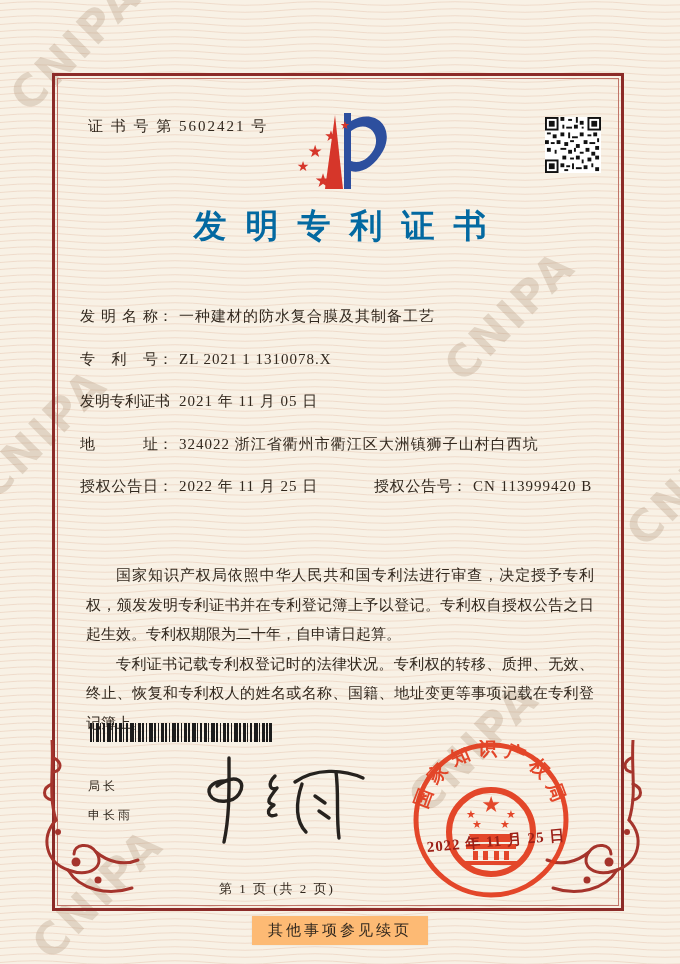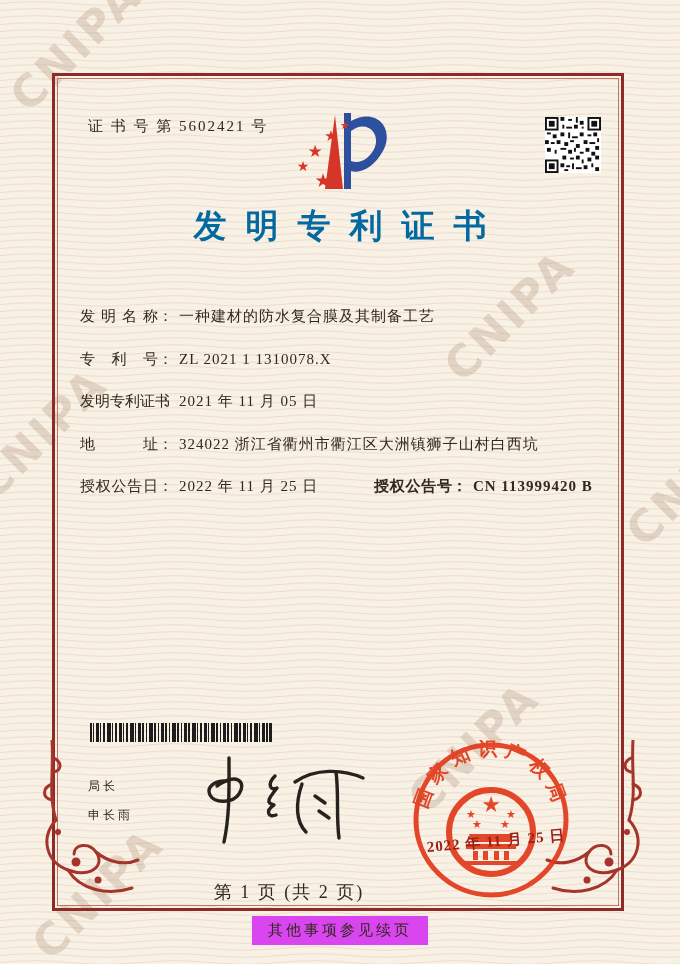--- a/index.html
+++ b/index.html
@@ -15,35 +15,35 @@
   .cert-no{position:absolute;left:88px;top:117px;font-size:15px;letter-spacing:2px;}
   .logo{position:absolute;left:293px;top:103px;}
   .qr{position:absolute;left:545px;top:117px;}
   .title{position:absolute;left:0;top:204px;width:680px;text-align:center;font-size:33px;
     font-weight:bold;letter-spacing:19px;padding-left:19px;box-sizing:border-box;color:#0369a1;}
   .fields{position:absolute;left:80px;top:286px;width:520px;font-size:15px;margin-top:20px;}
   .frow{height:42.5px;line-height:20px;white-space:nowrap;}
   .flabel{display:inline-block;width:78px;text-align:justify;text-align-last:justify;vertical-align:top;}
   .fcolon{display:inline-block;margin-right:6px;vertical-align:top;}
   .fvalue{letter-spacing:1px;vertical-align:top;}
-  .grant-group{display:inline-block;margin-left:52px;font-weight:bold;}
+  .grant-group{display:inline-block;margin-left:52px;}
   .paras{position:absolute;left:86px;top:561px;width:508px;font-size:15px;line-height:29.5px;text-align:justify;}
   .paras p{margin:0;text-indent:2em;}
   .barcode{position:absolute;left:90px;top:723px;}
   .director{position:absolute;left:88px;top:778px;font-size:12px;}
   .director div{margin-bottom:12px;letter-spacing:3px;}
   .signature{position:absolute;left:195px;top:750px;}
   .seal{position:absolute;left:411px;top:740px;width:160px;height:160px;z-index:4;}
   .seal-date{position:absolute;left:408px;top:832px;width:176px;text-align:center;z-index:5;
     font-size:15px;font-weight:bold;color:#9c2017;letter-spacing:1px;transform:rotate(-5deg);}
   .ornament{position:absolute;z-index:4;}
   .orn-left{left:28px;top:740px;}
   .orn-right{left:522px;top:740px;transform:scaleX(-1);}
-  .page-info{position:absolute;left:0;top:880px;width:554px;text-align:center;font-size:18px;letter-spacing:2px;z-index:3;padding-left:12px;}
-  .cont-box{position:absolute;left:50%;top:916px;transform:translateX(-50%);background:#d946ef;
+  .page-info{position:absolute;left:0;top:880px;width:554px;text-align:center;font-size:13px;letter-spacing:2px;z-index:3;}
+  .cont-box{position:absolute;left:50%;top:916px;transform:translateX(-50%);background:#fdba74;
     padding:5px 16px;font-size:15px;letter-spacing:3px;z-index:3;box-shadow:0 0 2px rgba(0,0,0,0.08);}
 </style>
 </head>
 <body>
 
 <div class="page">
 
   <svg class="waves" width="680" height="964">
     <defs>
       <pattern id="wav" width="140" height="7" patternUnits="userSpaceOnUse">
@@ -163,20 +163,24 @@
         <span class="flabel">地址</span><span class="fcolon">：</span><span class="fvalue">324022 浙江省衢州市衢江区大洲镇狮子山村白西坑</span>
       </div>
       <div class="frow">
         <span class="flabel">授权公告日</span><span class="fcolon">：</span><span class="fvalue">2022 年 11 月 25 日</span>
         <span class="grant-group">
           <span class="flabel">授权公告号</span><span class="fcolon">：</span><span class="fvalue">CN 113999420 B</span>
         </span>
       </div>
     </div>
 
+    <div class="paras">
+      <p>国家知识产权局依照中华人民共和国专利法进行审查，决定授予专利权，颁发发明专利证书并在专利登记簿上予以登记。专利权自授权公告之日起生效。专利权期限为二十年，自申请日起算。</p>
+      <p>专利证书记载专利权登记时的法律状况。专利权的转移、质押、无效、终止、恢复和专利权人的姓名或名称、国籍、地址变更等事项记载在专利登记簿上。</p>
+    </div>
 
     <svg class="barcode" width="182" height="19" viewBox="0 0 182 19">
       <g fill="#1c1c1c">
         <rect x="0" width="2" height="19"></rect>
           <rect x="3" width="1" height="19"></rect>
           <rect x="6" width="3" height="19"></rect>
           <rect x="10" width="1" height="19"></rect>
         <rect x="13" width="2" height="19"></rect>
           <rect x="17" width="4" height="19"></rect>
           <rect x="22" width="1" height="19"></rect>

